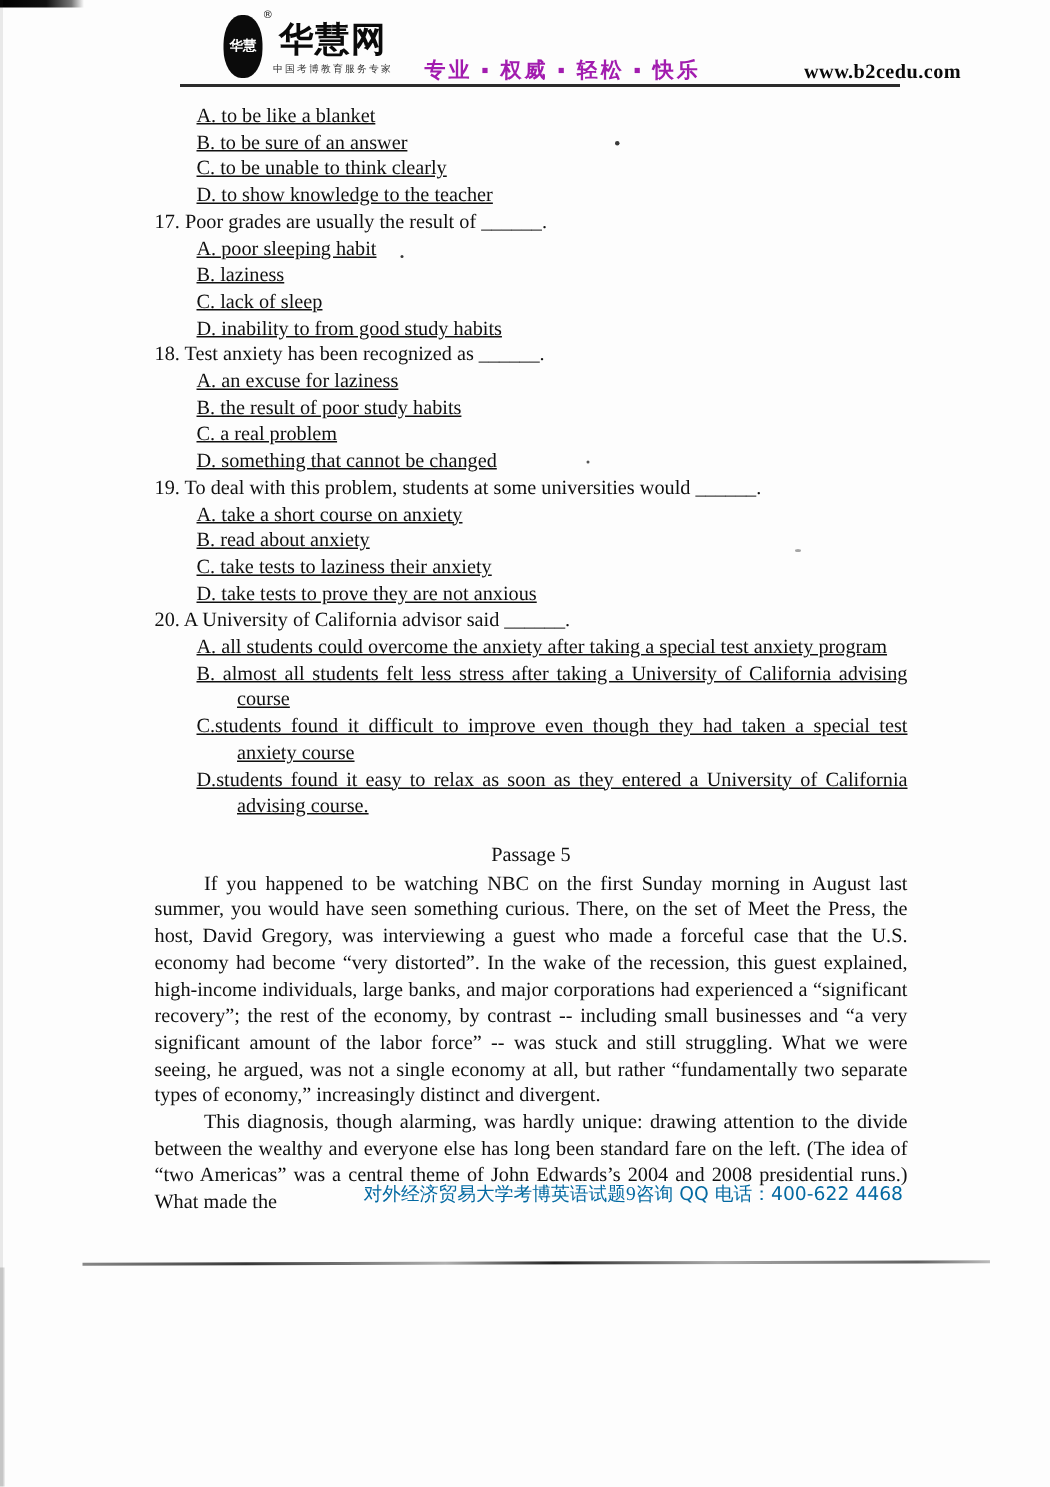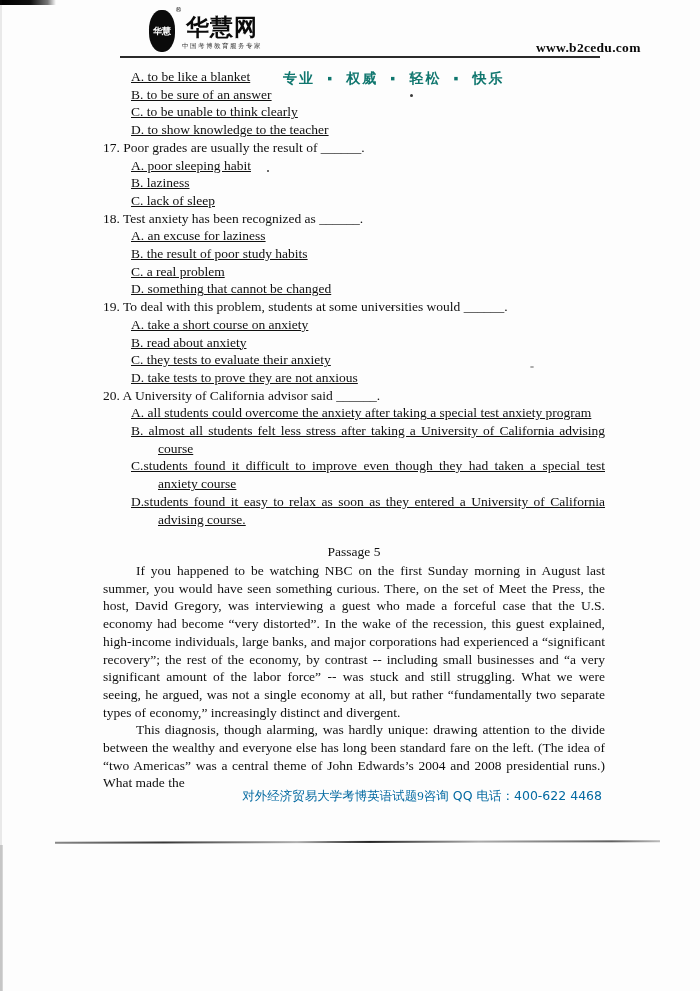--- a/index.html
+++ b/index.html
@@ -34,21 +34,21 @@
     color:#fff; font-size:9px; line-height:10px; font-weight:bold;
     font-family:"DejaVu Sans", sans-serif; }
   .logo-reg { position:absolute; left:175px; top:6px; font-size:7px; color:#222;
     font-family:"DejaVu Sans", sans-serif; }
   .logo-text-block { position:absolute; left:182px; top:14px; }
   .logo-name { font-size:23px; font-weight:bold; letter-spacing:1px; color:#0a0a0a;
     font-family:"DejaVu Sans", sans-serif; line-height:26px;text-align:center; }
   .logo-slogan { font-size:6.5px; color:#333; letter-spacing:1.5px; margin-top:2px;
     font-family:"DejaVu Sans", sans-serif; }
   .tagline { position:absolute; left:283px; top:38px; font-size:14px; font-weight:bold;
-    letter-spacing:2px; color:#0f766e; font-family:Liberation Mono, monospace;margin-top:32px; }
+    letter-spacing:2px; color:#a21caf; font-family:Liberation Sans, sans-serif; }
   .site-url { position:absolute; left:536px; top:40px; font-size:13.5px; font-weight:bold;
     color:#0a0a0a; letter-spacing:.3px; }
   .header-rule { position:absolute; left:120px; top:56px; width:480px; height:2px; background:#2b2b2b; }
 
   
   .content { position:absolute; left:103px; top:68px; width:502px; font-size:13.5px; line-height:17.7px; color:#101010; }
   .opt-list { list-style:none; }
   .opt { padding-left:55px; text-indent:-27px; text-align:justify;text-decoration:underline; }
   .leading-opts .opt, .q-block .opt { margin:0; }
   .q-stem { margin-left:0; }
@@ -98,39 +98,40 @@
     <li class="opt">C. to be unable to think clearly</li>
     <li class="opt">D. to show knowledge to the teacher</li>
   </ul>
 
   <div class="q-block">
     <div class="q-stem">17. Poor grades are usually the result of ______.</div>
     <ul class="opt-list">
       <li class="opt">A. poor sleeping habit</li>
       <li class="opt">B. laziness</li>
       <li class="opt">C. lack of sleep</li>
+      <li class="opt">D. inability to from good study habits</li>
     </ul>
   </div>
 
   <div class="q-block">
     <div class="q-stem">18. Test anxiety has been recognized as ______.</div>
     <ul class="opt-list">
       <li class="opt">A. an excuse for laziness</li>
       <li class="opt">B. the result of poor study habits</li>
       <li class="opt">C. a real problem</li>
       <li class="opt">D. something that cannot be changed</li>
     </ul>
   </div>
 
   <div class="q-block">
     <div class="q-stem">19. To deal with this problem, students at some universities would ______.</div>
     <ul class="opt-list">
       <li class="opt">A. take a short course on anxiety</li>
       <li class="opt">B. read about anxiety</li>
-      <li class="opt">C. they tests to evaluate their anxiety</li>
+      <li class="opt">C. take tests to laziness their anxiety</li>
       <li class="opt">D. take tests to prove they are not anxious</li>
     </ul>
   </div>
 
   <div class="q-block">
     <div class="q-stem">20. A University of California advisor said ______.</div>
     <ul class="opt-list">
       <li class="opt">A. all students could overcome the anxiety after taking a special test anxiety program</li>
       <li class="opt">B. almost all students felt less stress after taking a University of California advising course</li>
       <li class="opt">C.students found it difficult to improve even though they had taken a special test anxiety course</li>

